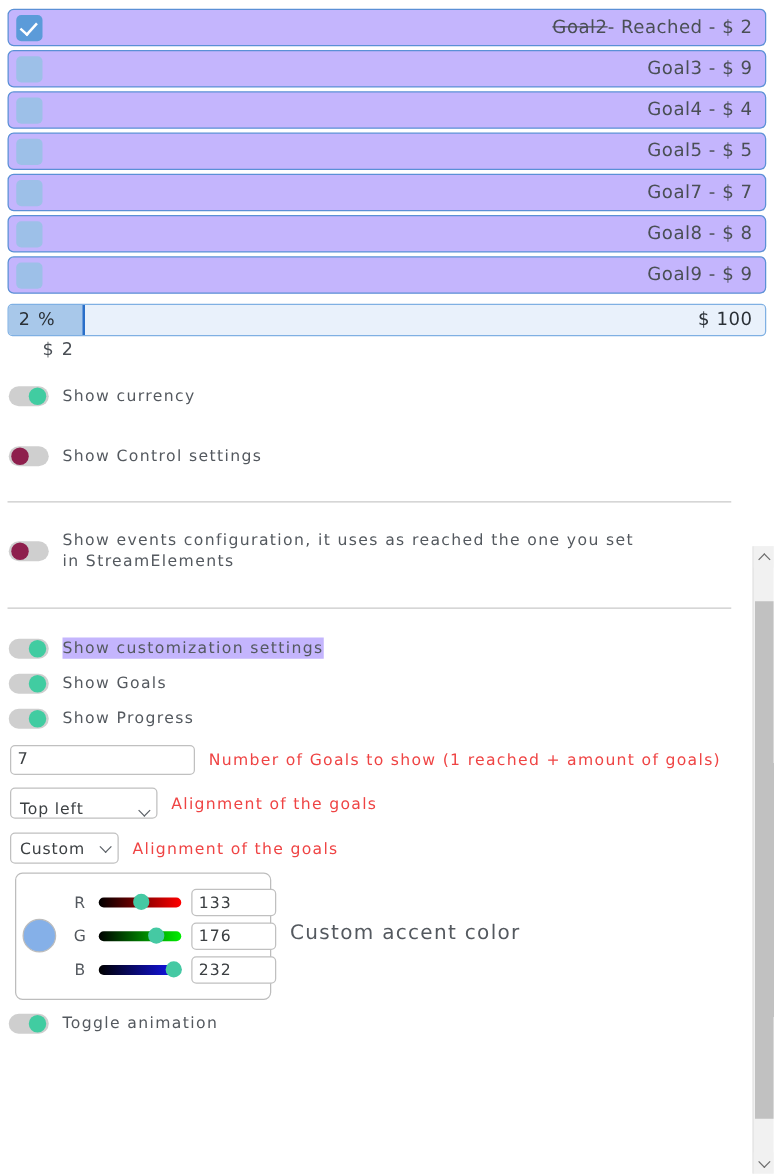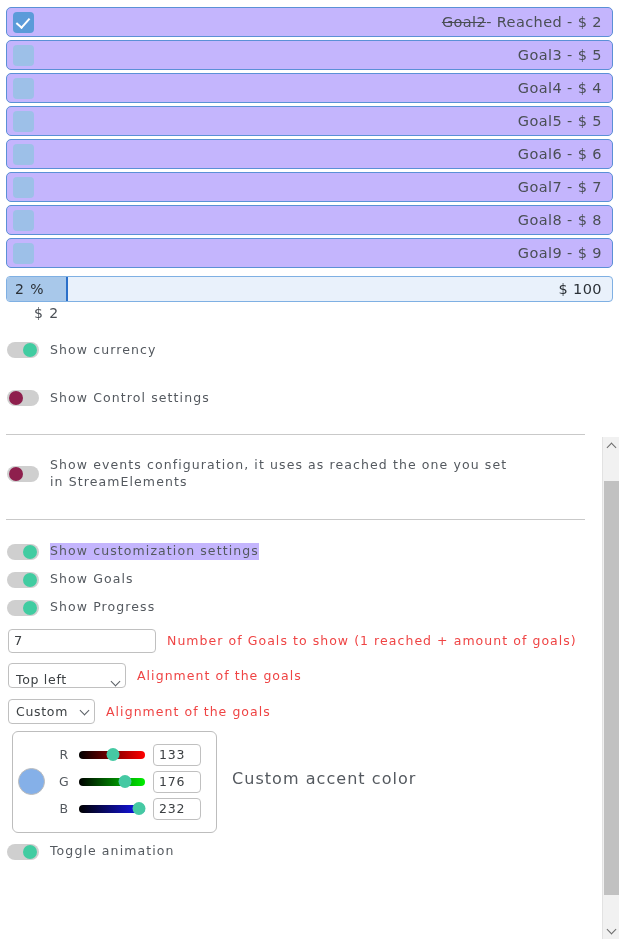--- a/index.html
+++ b/index.html
@@ -247,21 +247,21 @@
   .slider.b { background: linear-gradient(to right, #000000, #1616ff); }
   .slider .s-knob {
     position: absolute;
     top: -3px;
     width: 13px; height: 13px;
     border-radius: 50%;
     background: #45c9a3;
     transform: translateX(-50%);
   }
   .chan-val {
-    width: 48px;
+    width: 68px;
     height: 22px;
     margin-left: 8px;
     border: 1px solid #c0c0c0;
     border-radius: 4px;
     background: #fff;
     font-size: 12.5px;
     color: #3c4043;
     display: flex;
     align-items: center;
     padding-left: 5px;
@@ -310,37 +310,33 @@
 
 <div class="goals">
 
   <div class="goal-row reached">
     <div class="cb"></div>
     <div class="goal-label"><span class="struck">Goal2</span><span>- Reached - $ 2</span></div>
   </div>
 
   <div class="goal-row">
     <div class="cb"></div>
-    <div class="goal-label">Goal3 - $ 5</div>
+    <div class="goal-label">Goal3 - $ 9</div>
   </div>
 
   <div class="goal-row">
     <div class="cb"></div>
     <div class="goal-label">Goal4 - $ 4</div>
   </div>
 
   <div class="goal-row">
     <div class="cb"></div>
     <div class="goal-label">Goal5 - $ 5</div>
   </div>
 
-  <div class="goal-row">
-    <div class="cb"></div>
-    <div class="goal-label">Goal6 - $ 6</div>
-  </div>
 
   <div class="goal-row">
     <div class="cb"></div>
     <div class="goal-label">Goal7 - $ 7</div>
   </div>
 
   <div class="goal-row">
     <div class="cb"></div>
     <div class="goal-label">Goal8 - $ 8</div>
   </div>

